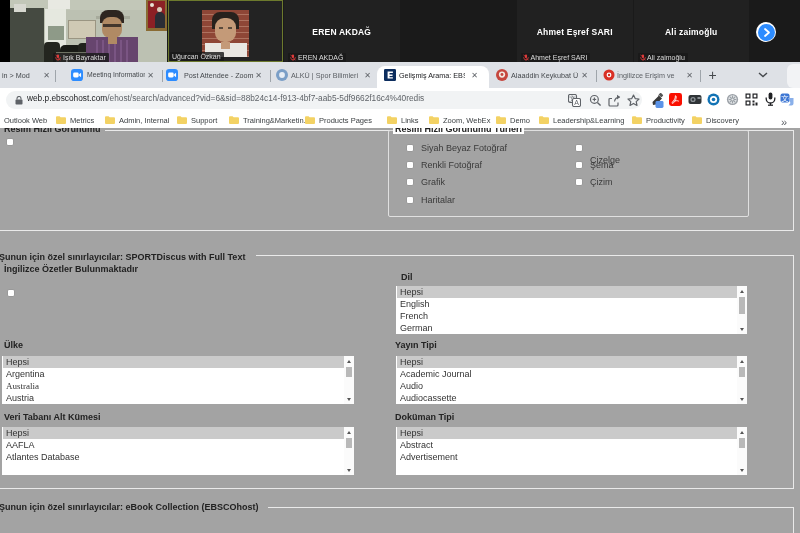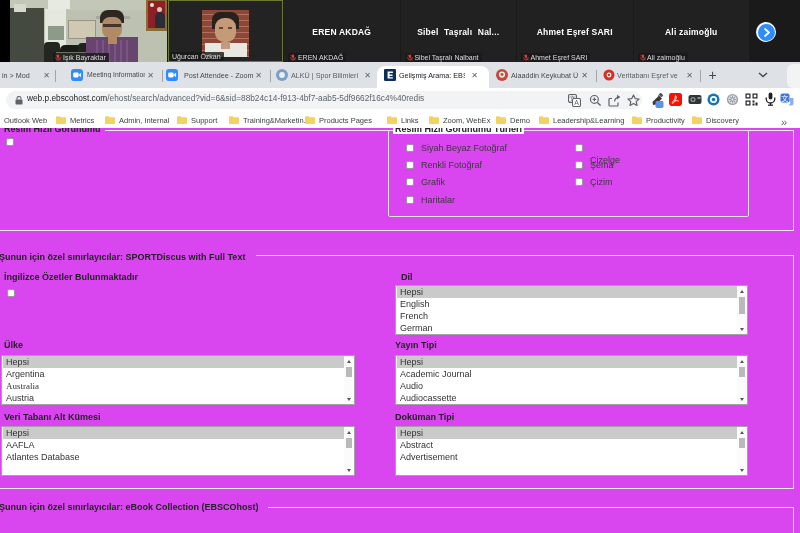--- a/index.html
+++ b/index.html
@@ -28,21 +28,21 @@
 #addrbar { position:absolute; left:0; top:88px; width:800px; height:24px; background:#fff; }
 #pill { position:absolute; left:6px; top:3px; width:636px; height:18px; background:#f1f3f4; border-radius:9px; }
 .url { position:absolute; left:27px; top:5px; font-size:8.3px; color:#202124; white-space:nowrap; }
 
 
 #bmbar { position:absolute; left:0; top:112px; width:800px; height:16px; background:#fff; }
 .bmtxt { position:absolute; top:4px; font-size:7.5px; color:#3c4043; white-space:nowrap; }
 .bmfold { position:absolute; top:4px; width:10px; height:8px; }
 
 
-#content { position:absolute; left:0; top:128px; width:800px; height:405px; background:#d946ef; overflow:hidden; }
+#content { position:absolute; left:0; top:128px; width:800px; height:405px; background:#a3a3a3; overflow:hidden; }
 .blab { position:absolute; font-size:9px; font-weight:bold; color:#222; white-space:nowrap; }
 .cb { position:absolute; width:8px; height:8px; border:1px solid #999; border-radius:2px; background:#fff; }
 .cblab { position:absolute; font-size:9px; color:#3a3a3a; white-space:nowrap; }
 .fsline { position:absolute; background:#eaeaea; }
 .lbox { position:absolute; border:1px solid #a3a3a3; background:#fff; overflow:hidden;padding-left:24px; }
 .opt { position:absolute; left:1px; right:10px; height:12px; font-size:9px; line-height:12.2px;
   color:#333; padding-left:3px; white-space:nowrap; overflow:hidden;}
 .optsel { background:#cacaca; }
 .sbar { position:absolute; top:0; bottom:0; right:0; width:10px; background:#fbfbfb;}
 .sbtn { position:absolute; left:0; width:10px; height:10px; }
@@ -111,29 +111,20 @@
 
     <div class="ztile" style="left:284px; width:115.5px;">
         <div class="zname">EREN AKDAĞ</div>
       <div class="zlabel" style="left:4px;"><svg class="micico" width="6" height="7" viewBox="0 0 8 9">
             <rect x="2.6" y="0.5" width="2.8" height="4.6" rx="1.4" fill="#e23b3b"></rect>
             <path d="M1 3.8 v0.9 a3 3 0 0 0 6 0 v-0.9" stroke="#e23b3b" stroke-width="1" fill="none"></path>
             <rect x="3.5" y="7" width="1" height="1.6" fill="#e23b3b"></rect>
             <line x1="0.8" y1="0.8" x2="7.2" y2="8.2" stroke="#e23b3b" stroke-width="1"></line>
           </svg> EREN AKDAĞ</div>
       </div>
-    <div class="ztile" style="left:400.5px; width:115.5px;">
-        <div class="zname" style="word-spacing:3px;">Sibel Taşralı Nal...</div>
-      <div class="zlabel" style="left:4px;"><svg class="micico" width="6" height="7" viewBox="0 0 8 9">
-            <rect x="2.6" y="0.5" width="2.8" height="4.6" rx="1.4" fill="#e23b3b"></rect>
-            <path d="M1 3.8 v0.9 a3 3 0 0 0 6 0 v-0.9" stroke="#e23b3b" stroke-width="1" fill="none"></path>
-            <rect x="3.5" y="7" width="1" height="1.6" fill="#e23b3b"></rect>
-            <line x1="0.8" y1="0.8" x2="7.2" y2="8.2" stroke="#e23b3b" stroke-width="1"></line>
-          </svg> Sibel Taşralı Nalbant</div>
-      </div>
     <div class="ztile" style="left:633.5px; width:115.5px;">
         <div class="zname">Ali zaimoğlu</div>
       <div class="zlabel" style="left:4px;"><svg class="micico" width="6" height="7" viewBox="0 0 8 9">
             <rect x="2.6" y="0.5" width="2.8" height="4.6" rx="1.4" fill="#e23b3b"></rect>
             <path d="M1 3.8 v0.9 a3 3 0 0 0 6 0 v-0.9" stroke="#e23b3b" stroke-width="1" fill="none"></path>
             <rect x="3.5" y="7" width="1" height="1.6" fill="#e23b3b"></rect>
             <line x1="0.8" y1="0.8" x2="7.2" y2="8.2" stroke="#e23b3b" stroke-width="1"></line>
           </svg> Ali zaimoğlu</div>
       </div>
     <div class="ztile" style="left:517px; width:115.5px;">
@@ -200,21 +191,21 @@
     </svg>
   <div class="tabtxt" style="left:511px; top:71px; width:68px;">Alaaddin Keykubat Ü</div>
   <div class="tabx" style="left:580px;">✕</div>
   <div class="tabsep" style="left:596px;"></div>
 
   <svg class="fav" style="left:603px;" viewBox="0 0 10 10">
       <circle cx="5" cy="5" r="4.6" fill="#d93025"></circle>
       <circle cx="5" cy="5" r="2" fill="#fff"></circle>
       <circle cx="5" cy="5" r="1" fill="#d93025"></circle>
     </svg>
-  <div class="tabtxt" style="left:617px; top:71px; width:66px; color:#5a5e63;">Veritabanı Eşref ve</div>
+  <div class="tabtxt" style="left:617px; top:71px; width:66px; color:#5a5e63;">İngilizce Erişim ve</div>
   <div class="tabx" style="left:685px;">✕</div>
   <div class="tabsep" style="left:700px;"></div>
 
   <div class="abs" style="left:705px; top:68px; width:15px; height:15px; color:#45494d; font-size:14px; line-height:14px; text-align:center;">+</div>
 
   <svg class="abs" style="left:758px; top:72px;" width="10" height="6" viewBox="0 0 10 6">
       <path d="M1 1 l4 3.6 L9 1" stroke="#45494d" stroke-width="1.4" fill="none"></path>
     </svg>
   <div class="abs" style="left:787px; top:64px; width:13px; height:24px; background:#f2f3f5; border-radius:6px 0 0 6px;"></div>
 
@@ -391,21 +382,21 @@
     <div class="cb" style="left:575px; top:33px;"></div>
       <div class="cblab" style="left:590px; top:32px;">Şema</div>
     <div class="cb" style="left:575px; top:50px;"></div>
       <div class="cblab" style="left:590px; top:49px;">Çizim</div>
 
     <div class="fsline" style="left:256px; top:127px; width:538px; height:1px;"></div>
     <div class="fsline" style="left:793px; top:127px; width:1px; height:233px;"></div>
     <div class="fsline" style="left:0; top:360px; width:794px; height:1px;"></div>
     <div class="blab" style="left:-1px; top:124px;">Şunun için özel sınırlayıcılar: SPORTDiscus with Full Text</div>
 
-    <div class="blab" style="left:4px; top:144px;">İngilizce Özetler Bulunmaktadır</div>
+    <div class="blab" style="left:4px; top:136px;">İngilizce Özetler Bulunmaktadır</div>
     <div class="cb" style="left:7px; top:161px;"></div>
 
     <div class="blab" style="left:395px; top:144px;padding-left:6px;">Dil</div>
     <div class="lbox" style="left:395px; top:157px; width:353px; height:50px;">
       <div class="opt optsel" style="top:0;">Hepsi</div>
       <div class="opt" style="top:12px;">English</div>
       <div class="opt" style="top:24px;">French</div>
       <div class="opt" style="top:36px;">German</div>
       <div class="opt" style="top:48px;">Italian</div>
       <div class="sbar">

